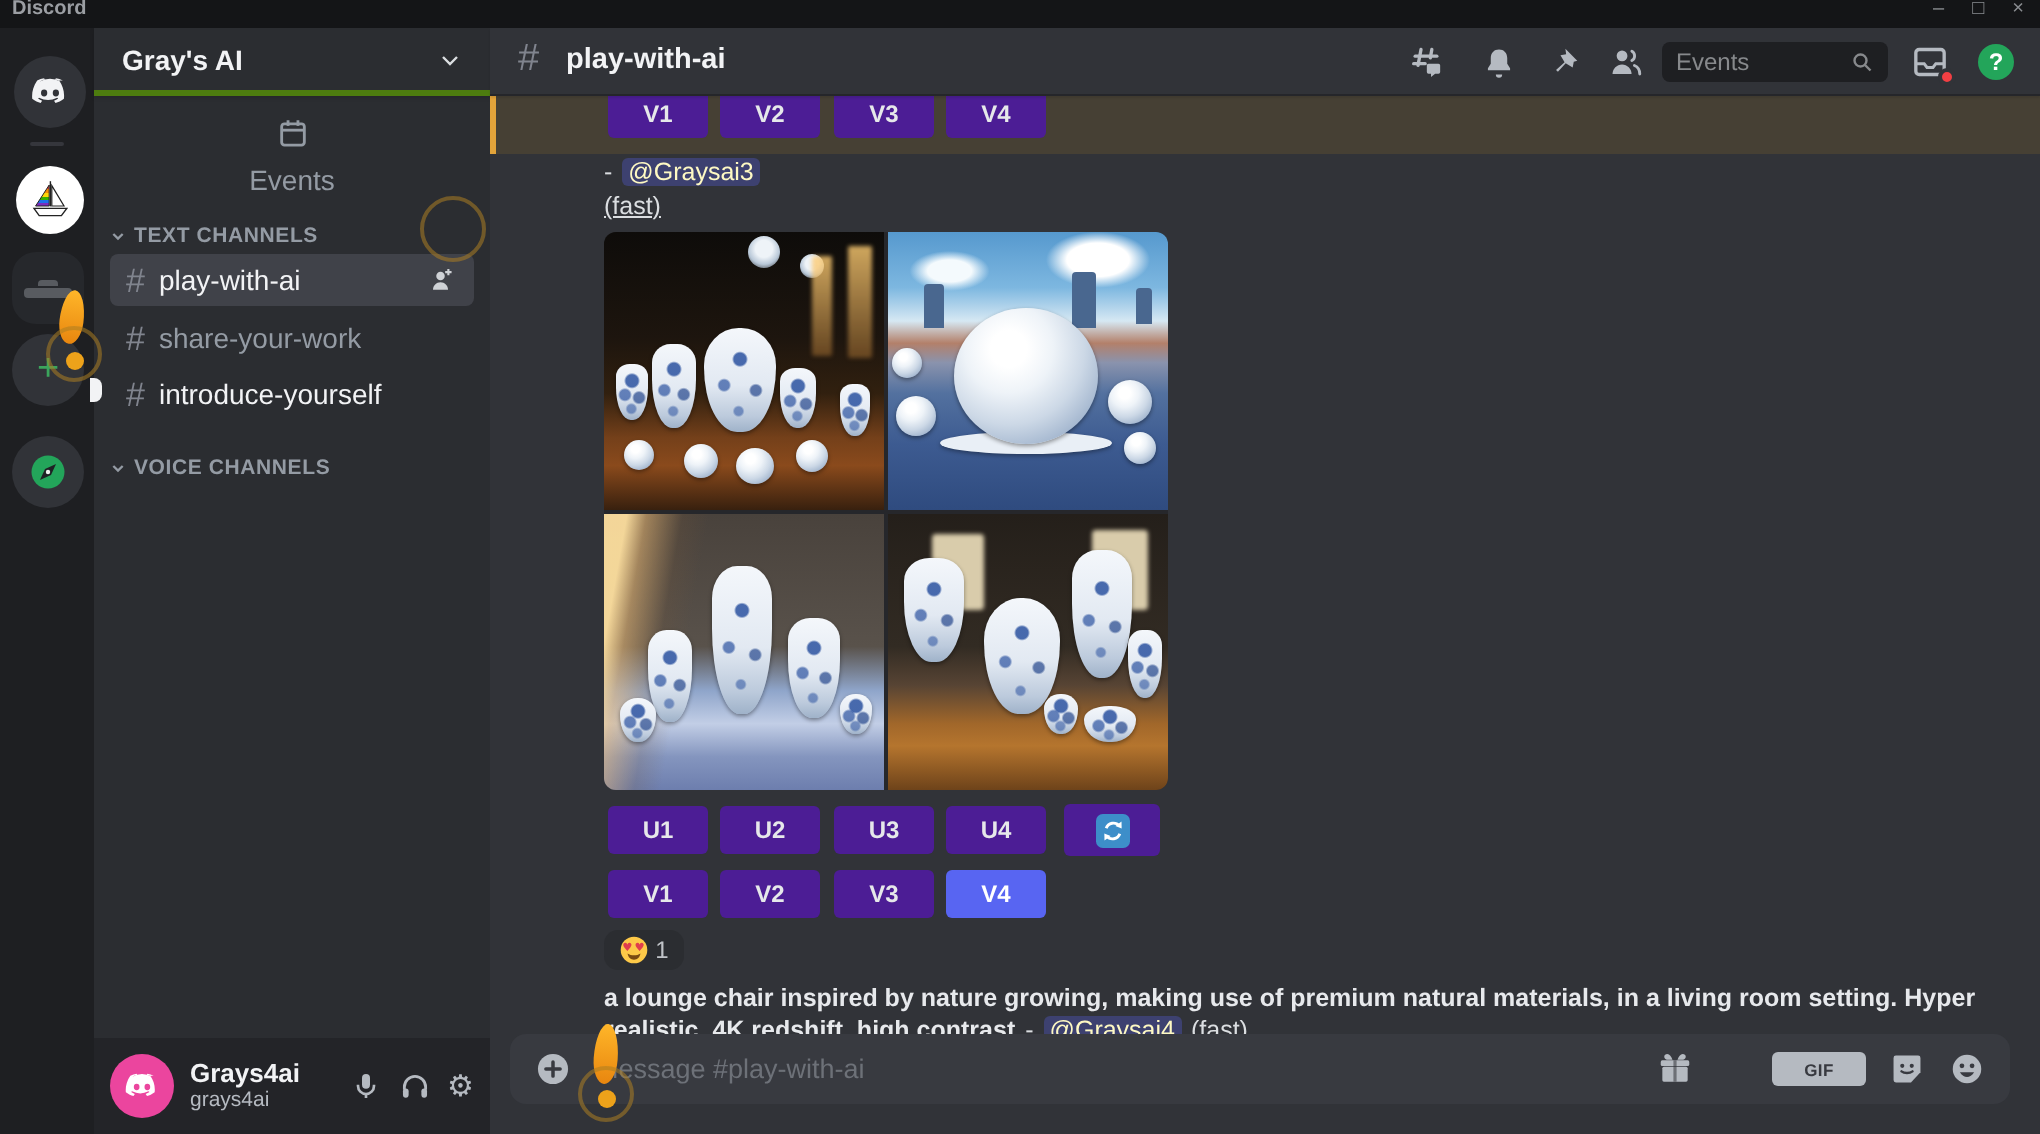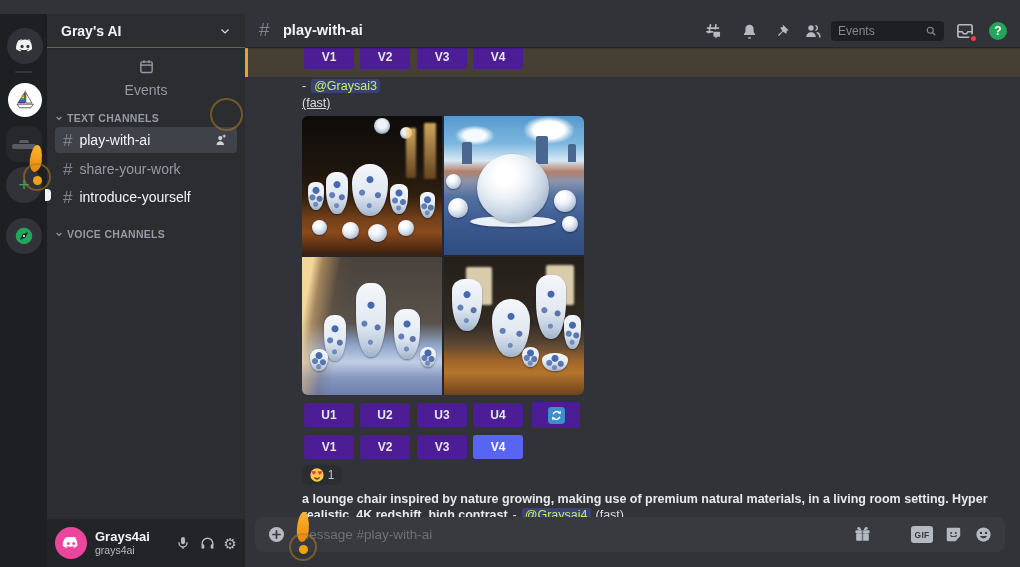--- a/index.html
+++ b/index.html
@@ -18,21 +18,21 @@
   .railbtn{position:absolute;border-radius:50%;display:flex;align-items:center;justify-content:center;}
   .rail .divider{position:absolute;left:15px;top:57px;width:17px;height:2px;background:#35363c;border-radius:1px;}
   .srv-dark{position:absolute;left:6px;top:112px;width:36px;height:36px;border-radius:12px;background:#26282c;
             display:flex;align-items:center;justify-content:center;flex-direction:column;}
   .srv-dark .ship{width:24px;height:5px;background:#585b60;border-radius:2px;}
   .srv-dark .ship-top{width:10px;height:3px;background:#585b60;border-radius:2px 2px 0 0;margin-bottom:1px;}
   .unread-pill{position:absolute;left:45px;top:189px;width:6px;height:12px;background:#f2f3f5;border-radius:0 4px 4px 0;z-index:5;}
 
   
   .sidebar{position:absolute;left:47px;top:14px;width:198px;height:553px;background:#2b2d31;}
-  .guildheader{position:absolute;left:0;top:0;width:198px;height:34px;border-bottom:1px solid #4d7c0f;
+  .guildheader{position:absolute;left:0;top:0;width:198px;height:34px;border-bottom:3px solid #4d7c0f;
                display:flex;align-items:center;padding:0 14px;box-shadow:0 1px 2px rgba(0,0,0,.15);}
   .guildheader .gname{font-size:14px;font-weight:700;color:#f2f3f5;flex:1;}
   .srow{position:absolute;left:8px;width:182px;height:26px;display:flex;align-items:center;gap:7px;
         padding:0 8px;border-radius:4px;color:#949ba4;font-size:14px;}
   .srow.selected{background:#404249;color:#f2f3f5;font-weight:500;}
   .srow.unread{color:#f2f3f5;font-weight:500;}
   .sheader{position:absolute;left:8px;width:182px;height:16px;display:flex;align-items:center;gap:4px;
            color:#949ba4;font-size:10.5px;font-weight:700;letter-spacing:.3px;}
   .hashglyph{font-size:17px;font-weight:400;color:#80848e;line-height:1;}
 
@@ -60,21 +60,21 @@
 
   
   .chat{position:absolute;left:245px;top:48px;width:775px;height:519px;background:#313338;overflow:hidden;}
   .band{position:absolute;left:0;top:0;width:775px;height:29px;background:#464034;border-left:3px solid #e3a43a;}
   .mjbtn{position:absolute;width:50px;height:24px;border-radius:3px;background:#4c1d95;color:#e6e8ea;
          font-size:12px;font-weight:700;display:flex;align-items:center;justify-content:center;border:none;cursor:pointer;}
   .mjbtn.blurple{background:#5865f2;color:#fff;}
   .promptline{position:absolute;display:flex;align-items:center;gap:5px;white-space:nowrap;font-size:12.5px;color:#e7e9ec;}
   .promptline b{font-weight:700;}
   .sep{color:#dbdee1;font-weight:400;}
-  .mention{background:rgba(88,101,242,.3);color:#bef264;border-radius:3px;padding:0 3px;font-weight:500;}
+  .mention{background:rgba(88,101,242,.3);color:#fef9c3;border-radius:3px;padding:0 3px;font-weight:500;}
   .plain{font-weight:400;color:#dbdee1;text-decoration:underline;}
 
   
   .grid{position:absolute;left:57px;top:68px;width:282px;height:279px;display:grid;
         grid-template-columns:1fr 1fr;grid-template-rows:1fr 1fr;gap:2px;background:#26272b;
         border-radius:6px;overflow:hidden;cursor:pointer;}
   .q{position:relative;overflow:hidden;}
   .q1{background:linear-gradient(180deg,#0e0c0a 0%,#1d150e 38%,#31200f 58%,#74401a 74%,#8a4a1c 84%,#38200e 100%);}
   .q2{background:
       radial-gradient(ellipse 26px 14px at 75% 10%, #ffffff 60%, rgba(255,255,255,0) 100%),
@@ -104,37 +104,45 @@
   .reaction{position:absolute;left:57px;top:417px;width:40px;height:20px;background:#2b2d31;border-radius:7px;
             display:flex;align-items:center;justify-content:center;gap:4px;font-size:12px;color:#c0c3c8;cursor:pointer;}
 
   
   .composer{position:absolute;left:10px;top:469px;width:750px;height:35px;background:#383a40;border-radius:8px;
             display:flex;align-items:center;padding:0 12px;z-index:8;}
   .composer input{flex:1;background:transparent;border:none;outline:none;color:#dbdee1;font-size:13.5px;
                   font-family:"Liberation Sans","DejaVu Sans",sans-serif;margin-left:10px;}
   .composer input::placeholder{color:#6d7178;}
   .cicons{display:flex;gap:11px;align-items:center;}
-  .gifbtn{width:22px;height:17px;background:#b5bac1;border-radius:3px;color:#383a40;font-size:8.5px;font-weight:800;
+  .gifbtn{width:47px;height:17px;background:#b5bac1;border-radius:3px;color:#383a40;font-size:8.5px;font-weight:800;
           display:flex;align-items:center;justify-content:center;letter-spacing:.2px;margin-left:28px;}
 
   
   .anno{position:absolute;z-index:20;pointer-events:none;}
   .excl-body{position:absolute;width:12px;height:27px;background:linear-gradient(180deg,#ffb629,#e8860f);
              border-radius:50% 50% 50% 50%/58% 58% 42% 42%;}
   .excl-dot{position:absolute;width:9px;height:9px;border-radius:50%;background:#eda21a;}
   .ring{position:absolute;border-radius:50%;border:2px solid rgba(172,126,34,.55);}
 
   svg{display:block;}
 </style>
 </head>
 <body>
 
 <div class="app">
 
+  <div class="titlebar">
+    <span class="appname">Discord</span>
+    <div class="wincontrols">
+      <span>–</span>
+      <span>□</span>
+      <span>×</span>
+    </div>
+  </div>
 
   <div class="rail">
     <div class="railbtn" style="left:7px;top:14px;width:36px;height:36px;background:#313338;">
       <span>
         <svg width="22" height="17" viewBox="0 0 24 18">
           <path d="M19 2.2A15 15 0 0 0 15.2 1l-.3.6c1.4.4 2.4.9 3 1.4a11.6 11.6 0 0 0-11.8 0c.6-.5 1.6-1 3-1.4L8.8 1A15 15 0 0 0 5 2.2C2.7 5.6 2 8.9 2.3 12.1c1.6 1.2 3.1 1.9 4.6 2.3l.8-1.2c-.8-.3-1.5-.7-2.2-1.2l.5-.4a10.8 10.8 0 0 0 9.9 0l.6.4c-.7.5-1.5.9-2.3 1.2l.8 1.2c1.5-.4 3-1.1 4.6-2.3.4-3.7-.6-7-2.6-9.9z" fill="#f2f3f5"></path>
           <ellipse cx="8.8" cy="9" rx="1.7" ry="1.9" fill="#313338"></ellipse>
           <ellipse cx="15.2" cy="9" rx="1.7" ry="1.9" fill="#313338"></ellipse>
         </svg>
       </span>

